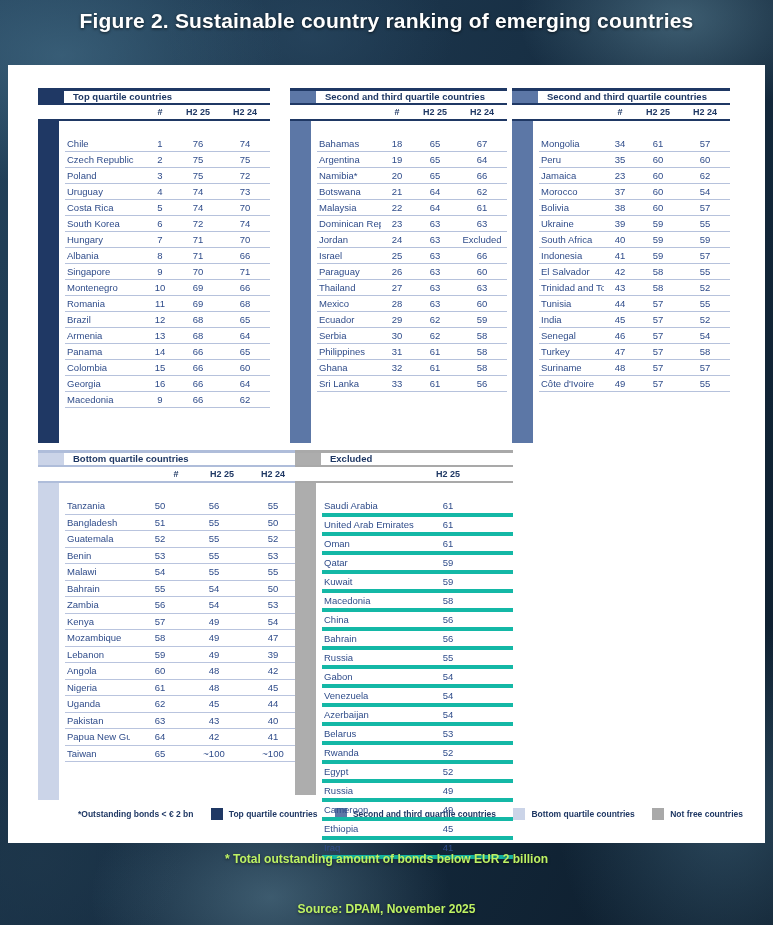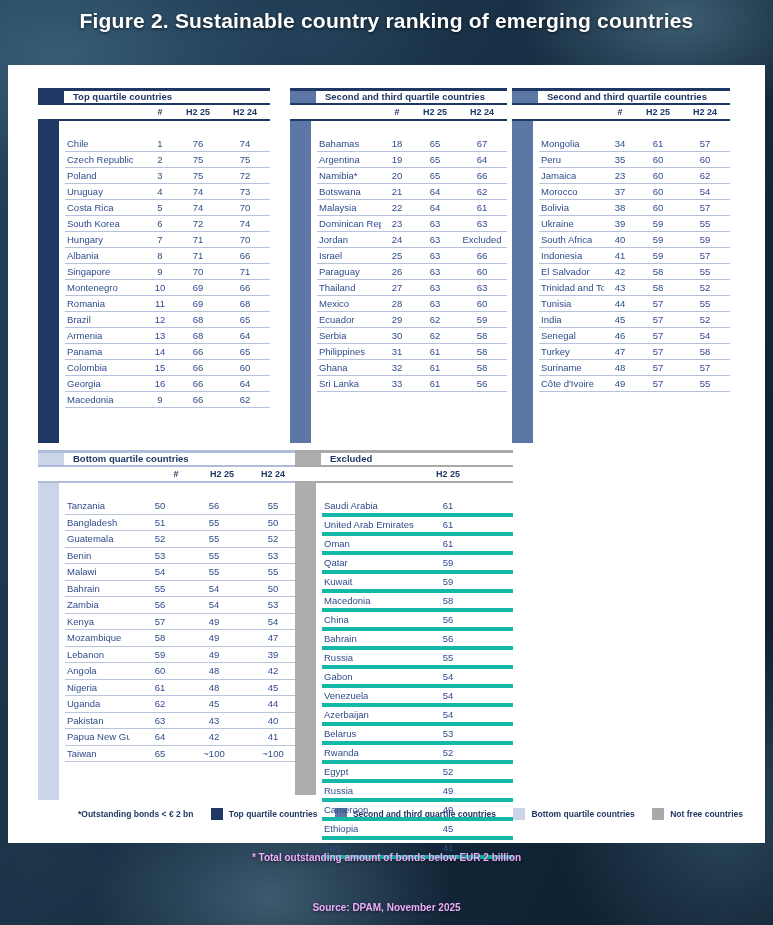--- a/index.html
+++ b/index.html
@@ -86,22 +86,22 @@
     position:absolute;left:30px;right:22px;top:741px;height:16px;
     display:flex;align-items:center;justify-content:space-between;
     font-size:8.5px;color:#1F3864;
   }
   .legend-note{font-weight:600;white-space:nowrap;margin-left:40px;}
   .legend-item{display:flex;align-items:center;white-space:nowrap;}
   .legend-swatch{width:12px;height:12px;margin-right:6px;flex:0 0 auto;}
   .legend-label{font-weight:600;}
 
   .footnote,.source{
-    position:absolute;left:0;width:100%;text-align:center;color:#f0abfc;
-    font-weight:bold;font-size:10px;text-shadow:0 1px 3px rgba(0,0,0,.6);
+    position:absolute;left:0;width:100%;text-align:center;color:#bef264;
+    font-weight:bold;font-size:12px;text-shadow:0 1px 3px rgba(0,0,0,.6);
   }
   .footnote{top:852px;}
   .source{top:902px;}
 </style>
 </head>
 <body>
 
 <div class="bg"></div>
 
 <div class="figure-title">Figure 2. Sustainable country ranking of emerging countries</div>

